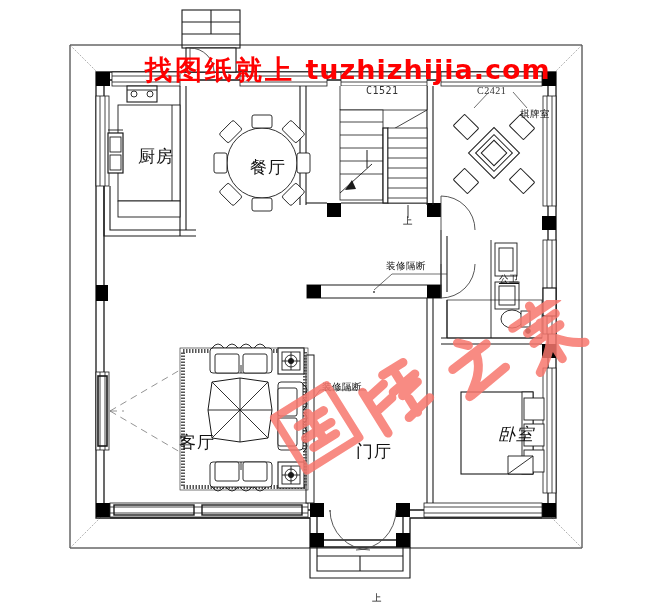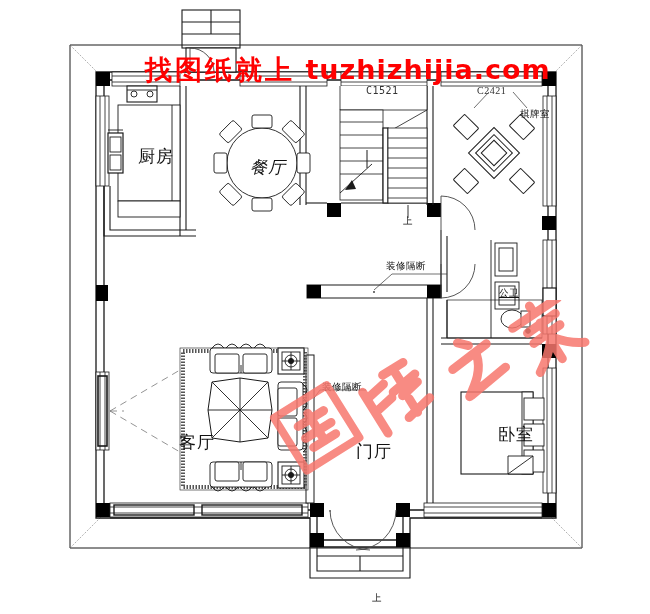--- a/index.html
+++ b/index.html
@@ -460,26 +460,26 @@
     </g>
 
     <g fill="none" stroke="#1a1a1a" stroke-width="0.8">
       <line x1="110" y1="518" x2="310" y2="518"></line>
       <line x1="424" y1="518" x2="542" y2="518"></line>
     </g>
 
   </svg>
 
   <div class="room-label rl-12" style="left:138px; top:145px;">厨房</div>
-  <div class="room-label rl-12" style="left:250px; top:156px;font-style:italic;">餐厅</div>
+  <div class="room-label rl-12" style="left:250px; top:156px;">餐厅</div>
   <div class="room-label rl-10" style="left:476px; top:108px;margin-left:44px;">棋牌室</div>
-  <div class="room-label rl-10" style="left:499px; top:287px;text-decoration:underline;">公卫</div>
+  <div class="room-label rl-10" style="left:499px; top:273px;text-decoration:underline;">公卫</div>
   <div class="room-label rl-12" style="left:179px; top:431px;">客厅</div>
   <div class="room-label rl-12" style="left:356px; top:440px;">门厅</div>
-  <div class="room-label rl-12" style="left:498px; top:423px;">卧室</div>
+  <div class="room-label rl-12" style="left:498px; top:423px;font-style:italic;">卧室</div>
 
   <div class="room-label rl-10" style="left:386px; top:260px;">装修隔断</div>
   <div class="room-label rl-10" style="left:322px; top:381px;">装修隔断</div>
   <div class="room-label rl-10" style="left:403px; top:215px;">上</div>
   <div class="room-label rl-10" style="left:372px; top:592px;">上</div>
 
   <div class="win-label" style="left:366px; top:85px;">C1521</div>
   <div class="win-label" style="left:477px; top:85px;font-family:Liberation Serif, serif;">C2421</div>
 
   <div class="wm-top">

